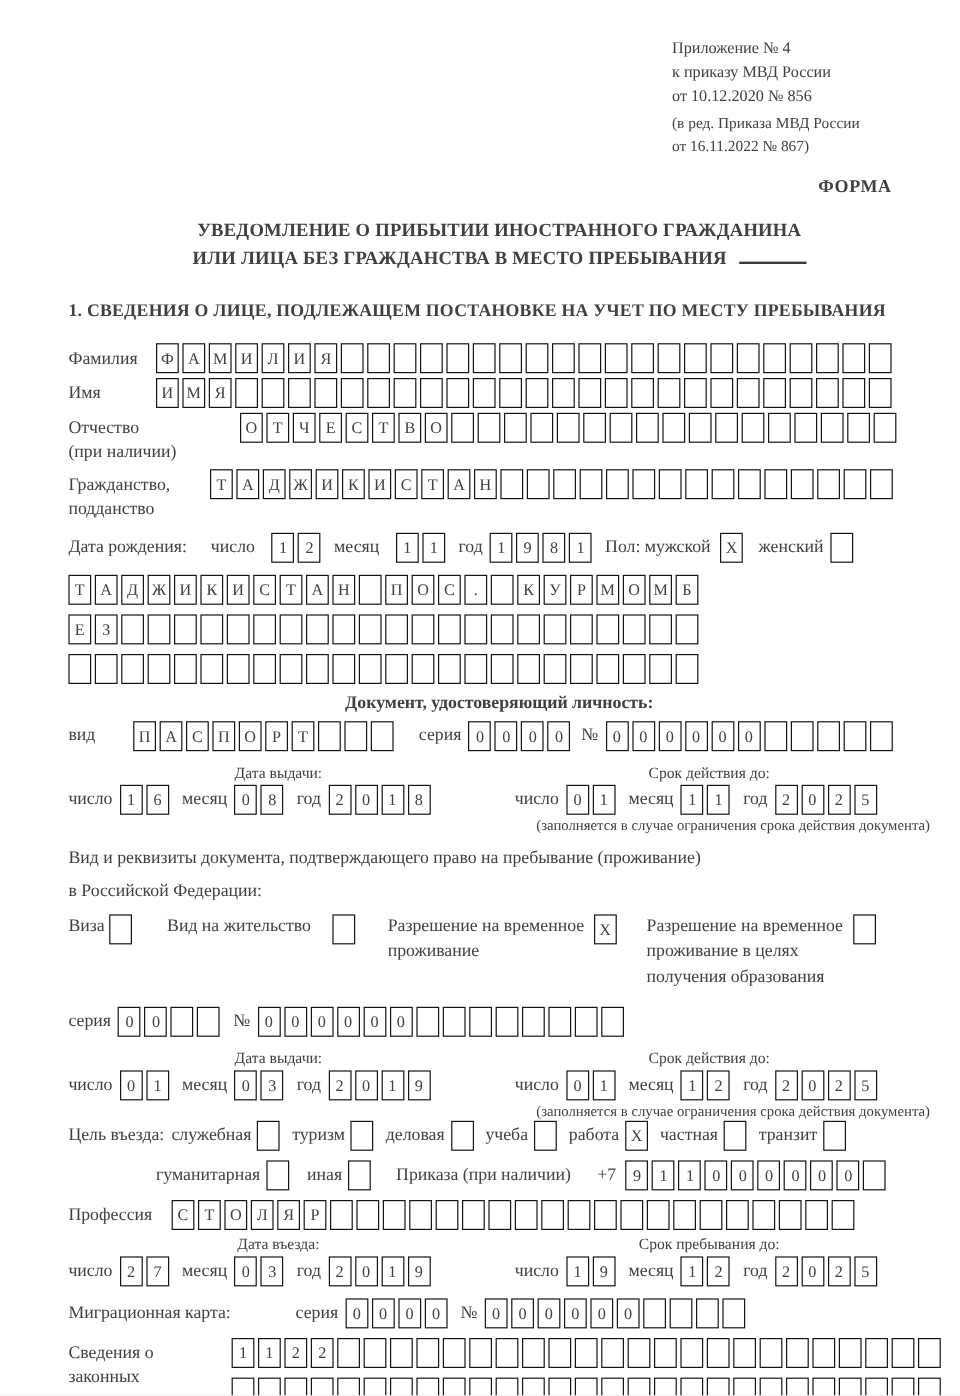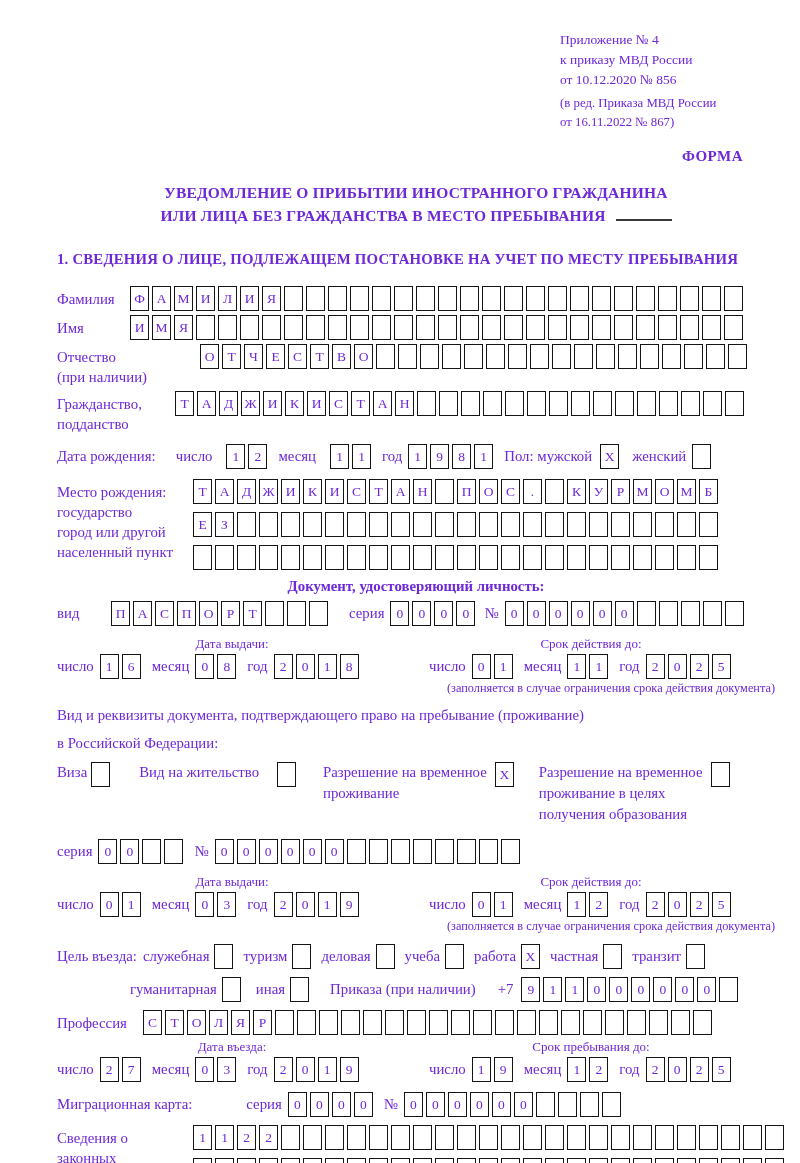--- a/index.html
+++ b/index.html
@@ -1,17 +1,17 @@
 <!DOCTYPE html>
 <html><head>
 <meta charset="utf-8">
 <style>
   html,body{margin:0;padding:0;background:#e9e9e9;}
   .page{
-    width:800px;height:1163px;background:#ffffff;color:#6d28d9;
+    width:800px;height:1163px;background:#ffffff;color:#404040;
     font-family:"Liberation Serif","DejaVu Serif",serif;
     position:relative;overflow:hidden;box-sizing:border-box;
     padding:30px 25px 10px 57px;
   }
   .content{width:718px;}
   
   .annex{margin-left:503px;font-size:13.5px;line-height:20px;}
   .annex .ed{font-size:12.8px;line-height:19px;margin-top:4px;}
   .forma{text-align:right;padding-right:32px;font-weight:bold;font-size:15px;margin-top:16px;letter-spacing:.5px;}
   .title{text-align:center;font-weight:bold;font-size:15.5px;line-height:23px;margin-top:16px;letter-spacing:.2px;}
@@ -44,21 +44,21 @@
   .dhead{text-align:center;font-size:13px;font-weight:normal;margin-bottom:2px;}
   .dnote{text-align:right;font-size:12.3px;margin-top:2px;white-space:nowrap;}
   .center-bold{text-align:center;font-weight:bold;font-size:14.8px;margin:8px 0 6px 0;}
   .plain{font-size:14.8px;line-height:22px;}
   
   .visarow{display:flex;align-items:flex-start;margin-top:8px;}
   .vopt{display:flex;align-items:flex-start;}
   .vopt .txt{font-size:14.8px;line-height:21px;}
   .vopt .cells{margin-left:8px;margin-top:0;}
   
-  .purpose{display:flex;align-items:center;font-size:14.8px;margin-top:10px;flex-wrap:nowrap;}
+  .purpose{display:flex;align-items:center;font-size:14.8px;flex-wrap:nowrap;}
   .purpose .cells{margin:0 7px 0 5px;}
   .repblock{display:flex;margin-top:8px;}
   .repcells .cells{margin-bottom:8px;}
 </style>
 </head>
 <body>
 
 <div class="page">
 
   <div class="annex">
@@ -244,26 +244,20 @@
       <span class="cells" style="margin:0 10px 0 2px;">
           <span class="cb">X</span>
         </span>
       <span class="dlbl">женский</span>
       <span class="cells" style="margin:0;">
           <span class="cb"></span>
         </span>
     </div>
 
     <div class="frow">
-      <span class="lbl w136 stack">
-        <span>Место рождения:</span>
-        <span>государство</span>
-        <span>город или другой</span>
-        <span>населенный пункт</span>
-      </span>
       <span>
         <span class="cells" style="margin-bottom:8px;">
             <span class="cb">Т</span>
             <span class="cb">А</span>
             <span class="cb">Д</span>
             <span class="cb">Ж</span>
             <span class="cb">И</span>
             <span class="cb">К</span>
             <span class="cb">И</span>
             <span class="cb">С</span>

